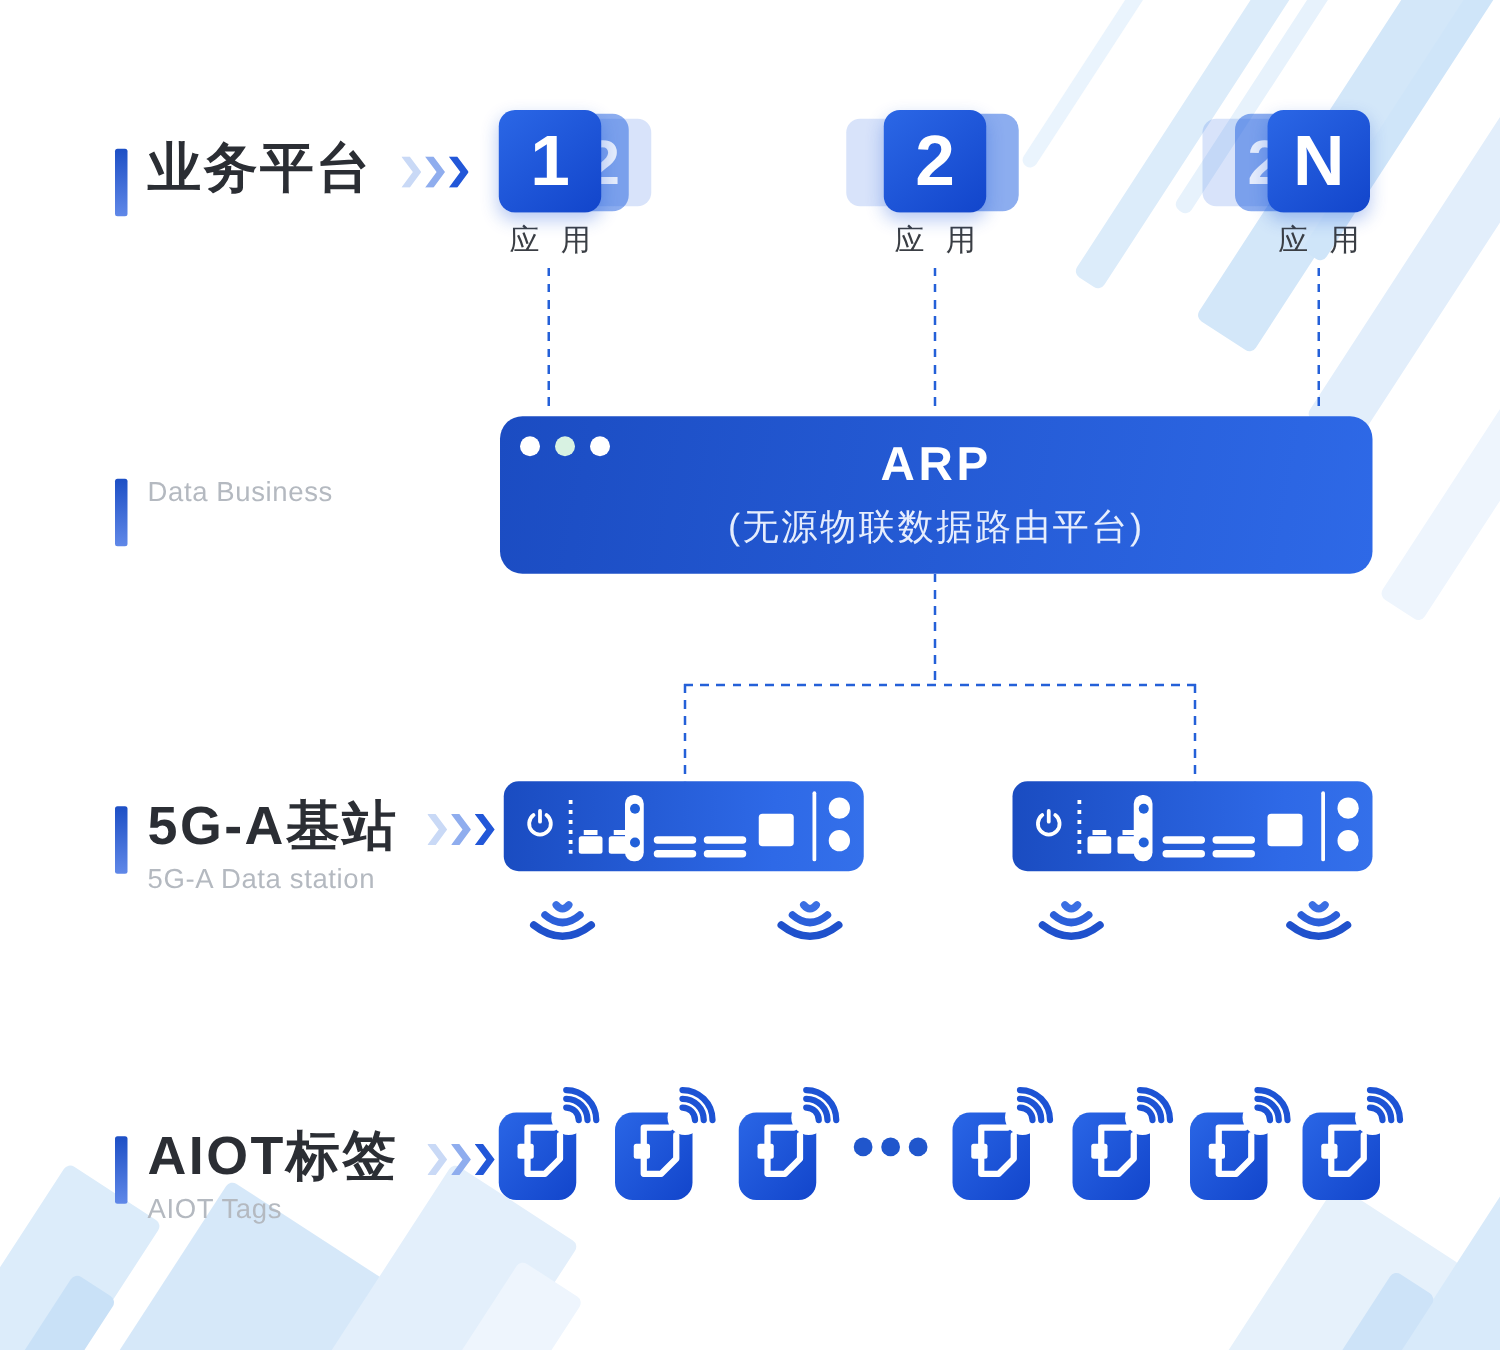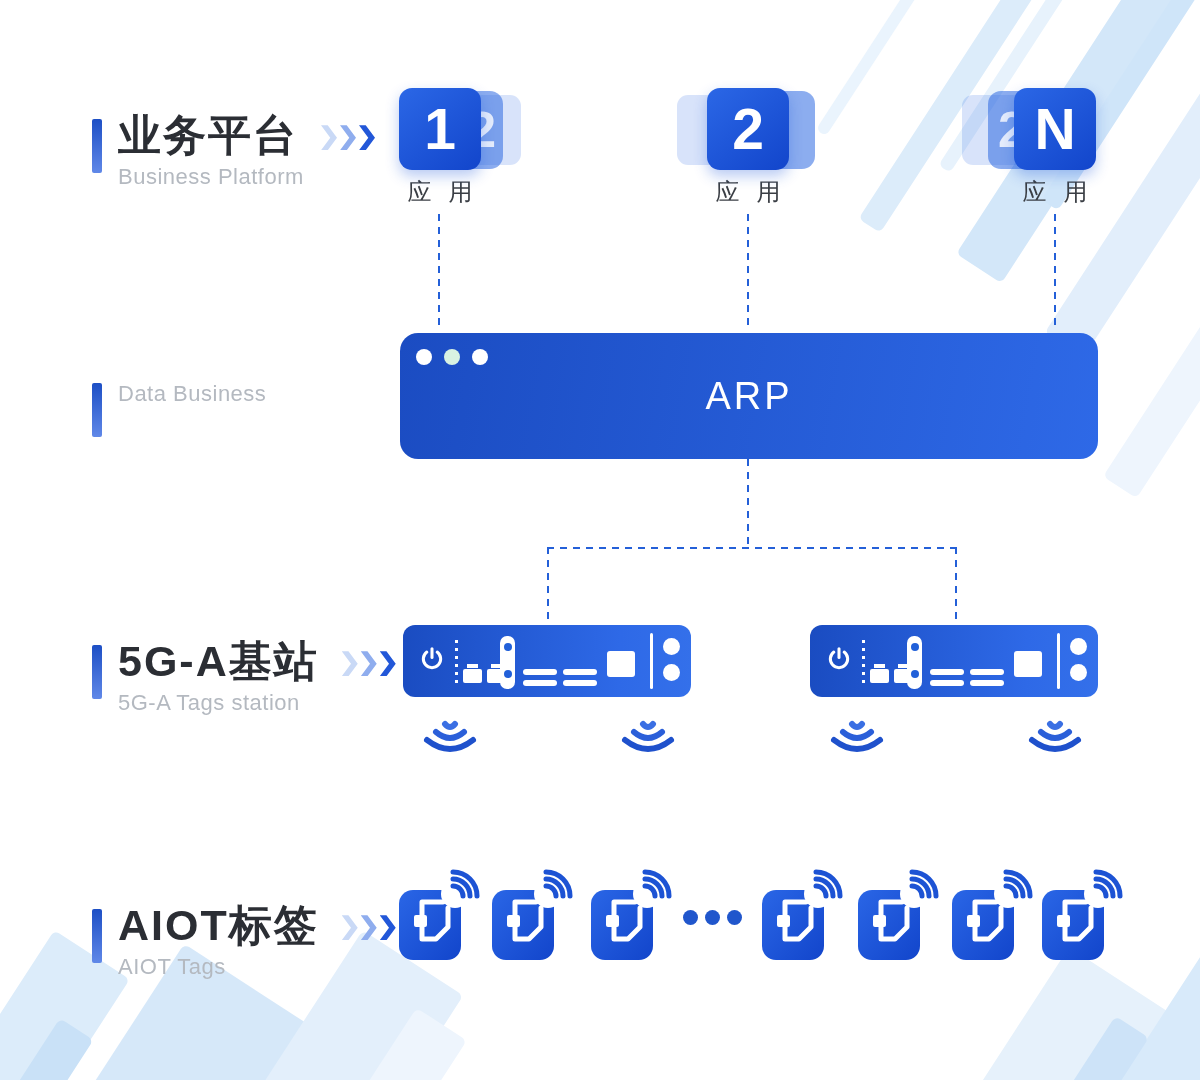--- a/index.html
+++ b/index.html
@@ -44,21 +44,21 @@
   .dash-v{position:absolute;width:2px;
     background:repeating-linear-gradient(180deg,#2460d8 0 7px,transparent 7px 13px);}
   .dash-h{position:absolute;height:2px;
     background:repeating-linear-gradient(90deg,#2460d8 0 7px,transparent 7px 13px);}
 
   
   .arp-box{position:absolute;left:400px;top:333px;width:698px;height:126px;border-radius:18px;
     background:linear-gradient(100deg,#1b4cc2 0%,#2e69e7 100%);
     display:flex;flex-direction:column;align-items:center;justify-content:center;}
   .win-dot{position:absolute;top:16px;width:16px;height:16px;border-radius:50%;background:#fff;}
-  .arp-title{color:#fff;font-size:38px;font-weight:400;letter-spacing:3px;}
+  .arp-title{color:#fff;font-size:38px;font-weight:700;letter-spacing:3px;}
   .arp-sub{color:rgba(240,245,255,.95);font-size:29px;font-weight:400;margin-top:8px;letter-spacing:2px;}
 
   
   .bs-box{position:absolute;top:625px;width:288px;height:72px;border-radius:12px;
     background:linear-gradient(92deg,#1a4cc1 0%,#2e69e7 75%,#3470ea 100%);}
   .bs-box *{position:absolute;}
   .bs-dots{left:52px;top:15px;width:3px;height:43px;
     background:repeating-linear-gradient(180deg,#fff 0 3px,transparent 3px 8px);}
   .bs-port{top:44px;width:19px;height:14px;background:#fff;border-radius:2px;}
   .bs-port::before{content:"";position:absolute;left:4px;top:-5px;width:11px;height:4px;background:#fff;}
@@ -108,21 +108,20 @@
     <div class="vbar"></div>
     <div>
       <div class="title-row">
         <span class="sec-title">业务平台</span>
         <span class="chevrons">
             <i></i>
             <i></i>
             <i></i>
           </span>
       </div>
-      <div class="sec-sub">Business Platform</div>
     </div>
   </div>
 
   <div class="app-stack" style="left:399px;top:88px;">
     <div class="sq ghost-light" style="left:52px;"></div>
     <div class="sq ghost-mid" style="left:26px;">
       <span class="g-num gp-right">2</span>
     </div>
     <div class="sq app-front" style="left:0;">
       <span>1</span>
@@ -161,39 +160,40 @@
     <div>
       <div class="sec-sub">Data Business</div>
     </div>
   </div>
 
   <div class="arp-box">
     <span class="win-dot" style="left:16px;"></span>
     <span class="win-dot" style="left:44px;background:#d8f2e2;"></span>
     <span class="win-dot" style="left:72px;"></span>
     <div class="arp-title">ARP</div>
+    <div class="arp-sub">(无源物联数据路由平台)</div>
   </div>
 
   <div class="dash-v" style="left:747px;top:459px;height:88px;"></div>
   <div class="dash-h" style="left:547px;top:547px;width:410px;"></div>
   <div class="dash-v" style="left:547px;top:547px;height:78px;"></div>
   <div class="dash-v" style="left:955px;top:547px;height:78px;"></div>
 
   <div class="label-block" style="top:638px;">
     <div class="vbar"></div>
     <div>
       <div class="title-row">
         <span class="sec-title">5G-A基站</span>
         <span class="chevrons">
             <i></i>
             <i></i>
             <i></i>
           </span>
       </div>
-      <div class="sec-sub">5G-A Tags station</div>
+      <div class="sec-sub">5G-A Data station</div>
     </div>
   </div>
 
   <div class="bs-box" style="left:403px;">
     <svg style="left:16px;top:20px;" width="26" height="28" viewBox="0 0 24 24" fill="none">
       <path d="M12 2.5v8" stroke="#fff" stroke-width="2.8" stroke-linecap="round"></path>
       <path d="M7.2 5.6a8 8 0 1 0 9.6 0" stroke="#fff" stroke-width="2.8" stroke-linecap="round"></path>
     </svg>
     <div class="bs-dots"></div>
     <div class="bs-port" style="left:60px;"></div>

